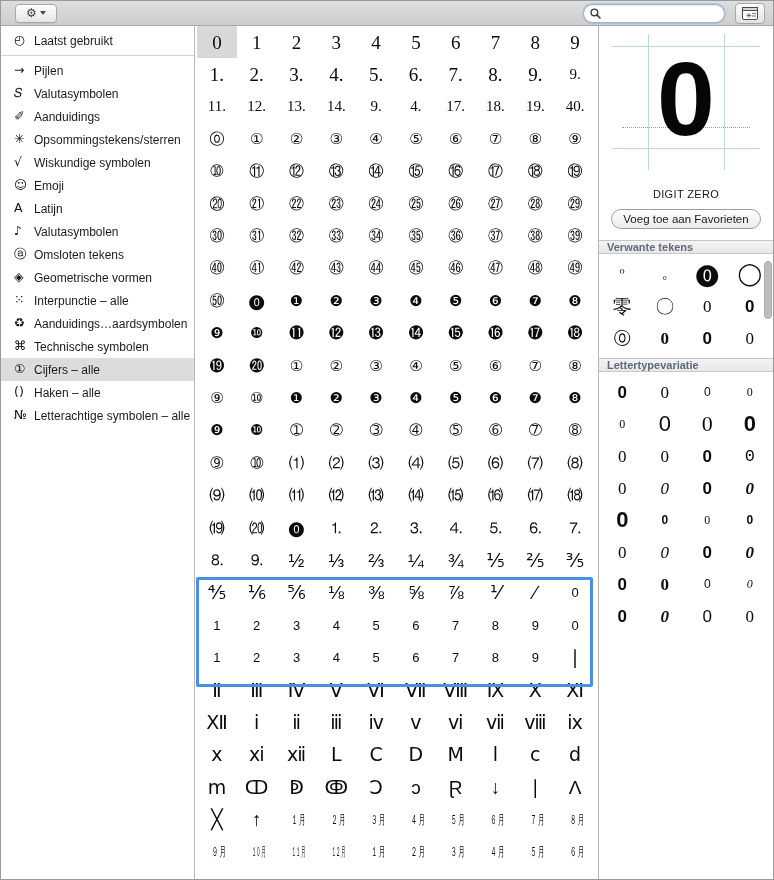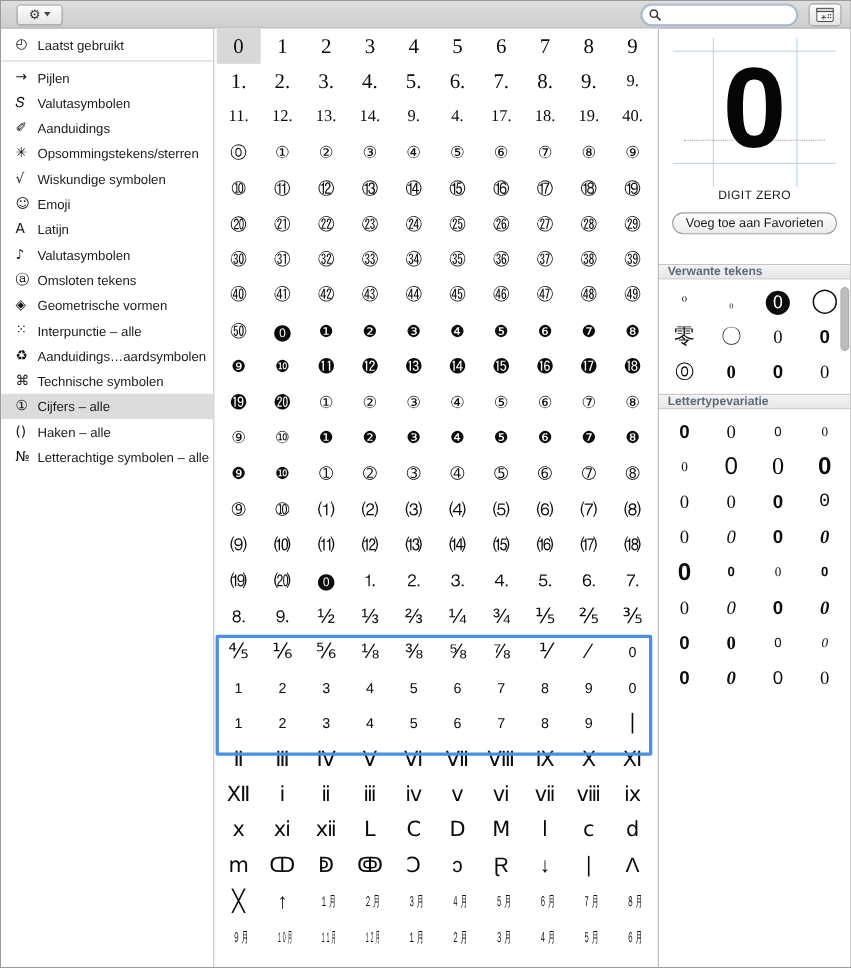--- a/index.html
+++ b/index.html
@@ -163,21 +163,21 @@
     border-top:1px dotted #9a9a9a;
   }
   #bigchar{
     position:relative; z-index:2;
     font-family:"Liberation Sans","DejaVu Sans",sans-serif;
     font-size:104px; font-weight:bold; line-height:1; color:#060606;
     margin-top:-6px;
   }
   #charname{
     font-size:11px; color:#161616; letter-spacing:.35px;
-    margin-top:2px; text-align:center;
+    margin-top:18px; text-align:center;
   }
   #fav-btn{
     margin-top:9px;
     height:20px; padding:0 11px;
     border:1px solid #9e9e9e; border-radius:10px;
     background:linear-gradient(to bottom,#fefefe,#ebebeb);
     font-size:11.5px; color:#1a1a1a;
     display:flex; align-items:center; justify-content:center;
     box-shadow:0 1px 0 rgba(255,255,255,.8) inset;
     cursor:default;

